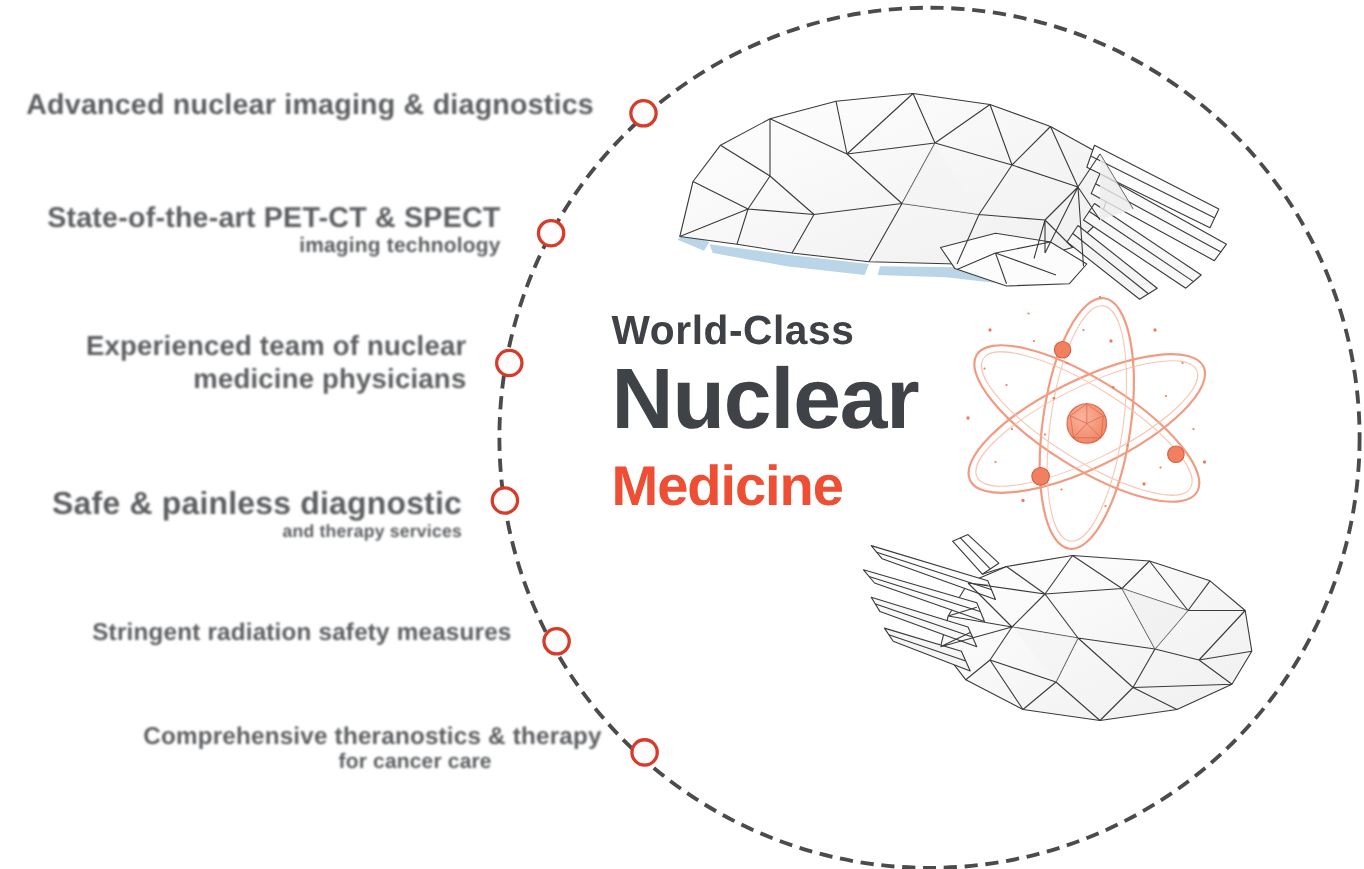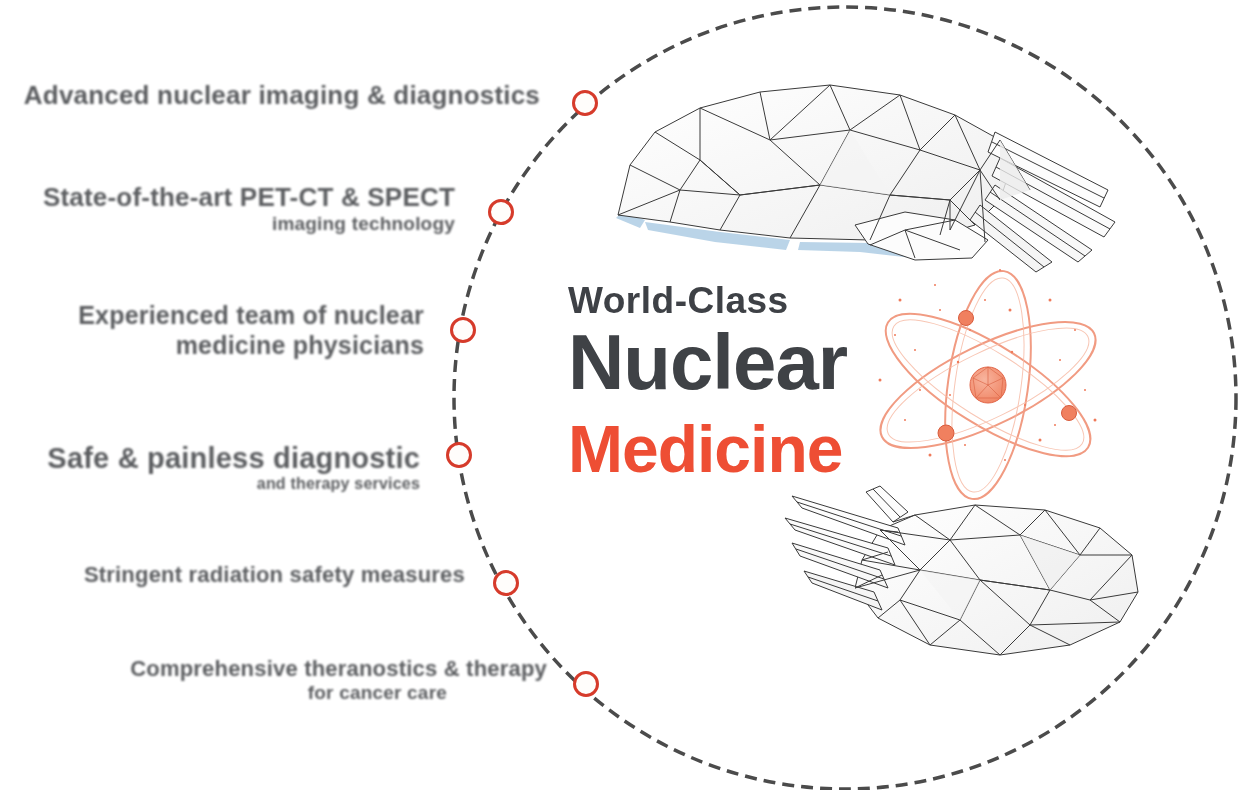--- a/index.html
+++ b/index.html
@@ -28,31 +28,31 @@
   #f3{top:301px;right:816px;}
   #f4{top:441px;right:820px;}
   #f5{top:562px;right:775px;}
   #f6{top:656px;right:693px;}
   
   .node-dot{
     position:absolute;width:20px;height:20px;border-radius:50%;
     background:#fffdfb;border:3px solid #d63b2b;box-sizing:content-box;
   }
   
-  .heading{position:absolute;left:568px;top:282px;}
+  .heading{position:absolute;left:556px;top:282px;}
   .eyebrow{
     font-size:37px;font-weight:700;color:#3e4146;letter-spacing:.5px;
     line-height:1.05;
   }
   .title{
     font-size:78px;font-weight:800;color:#3f4246;letter-spacing:-1px;
     line-height:1;margin-top:2px;
   }
   .subtitle{
-    font-size:66px;font-weight:800;color:#ee4e34;letter-spacing:-1px;
+    font-size:51px;font-weight:800;color:#ee4e34;letter-spacing:-1px;
     line-height:1;margin-top:15px;
   }
 </style>
 </head>
 <body>
 
 <div class="canvas">
 
   <svg width="1240" height="790" viewBox="0 0 1240 790">
     <defs>

